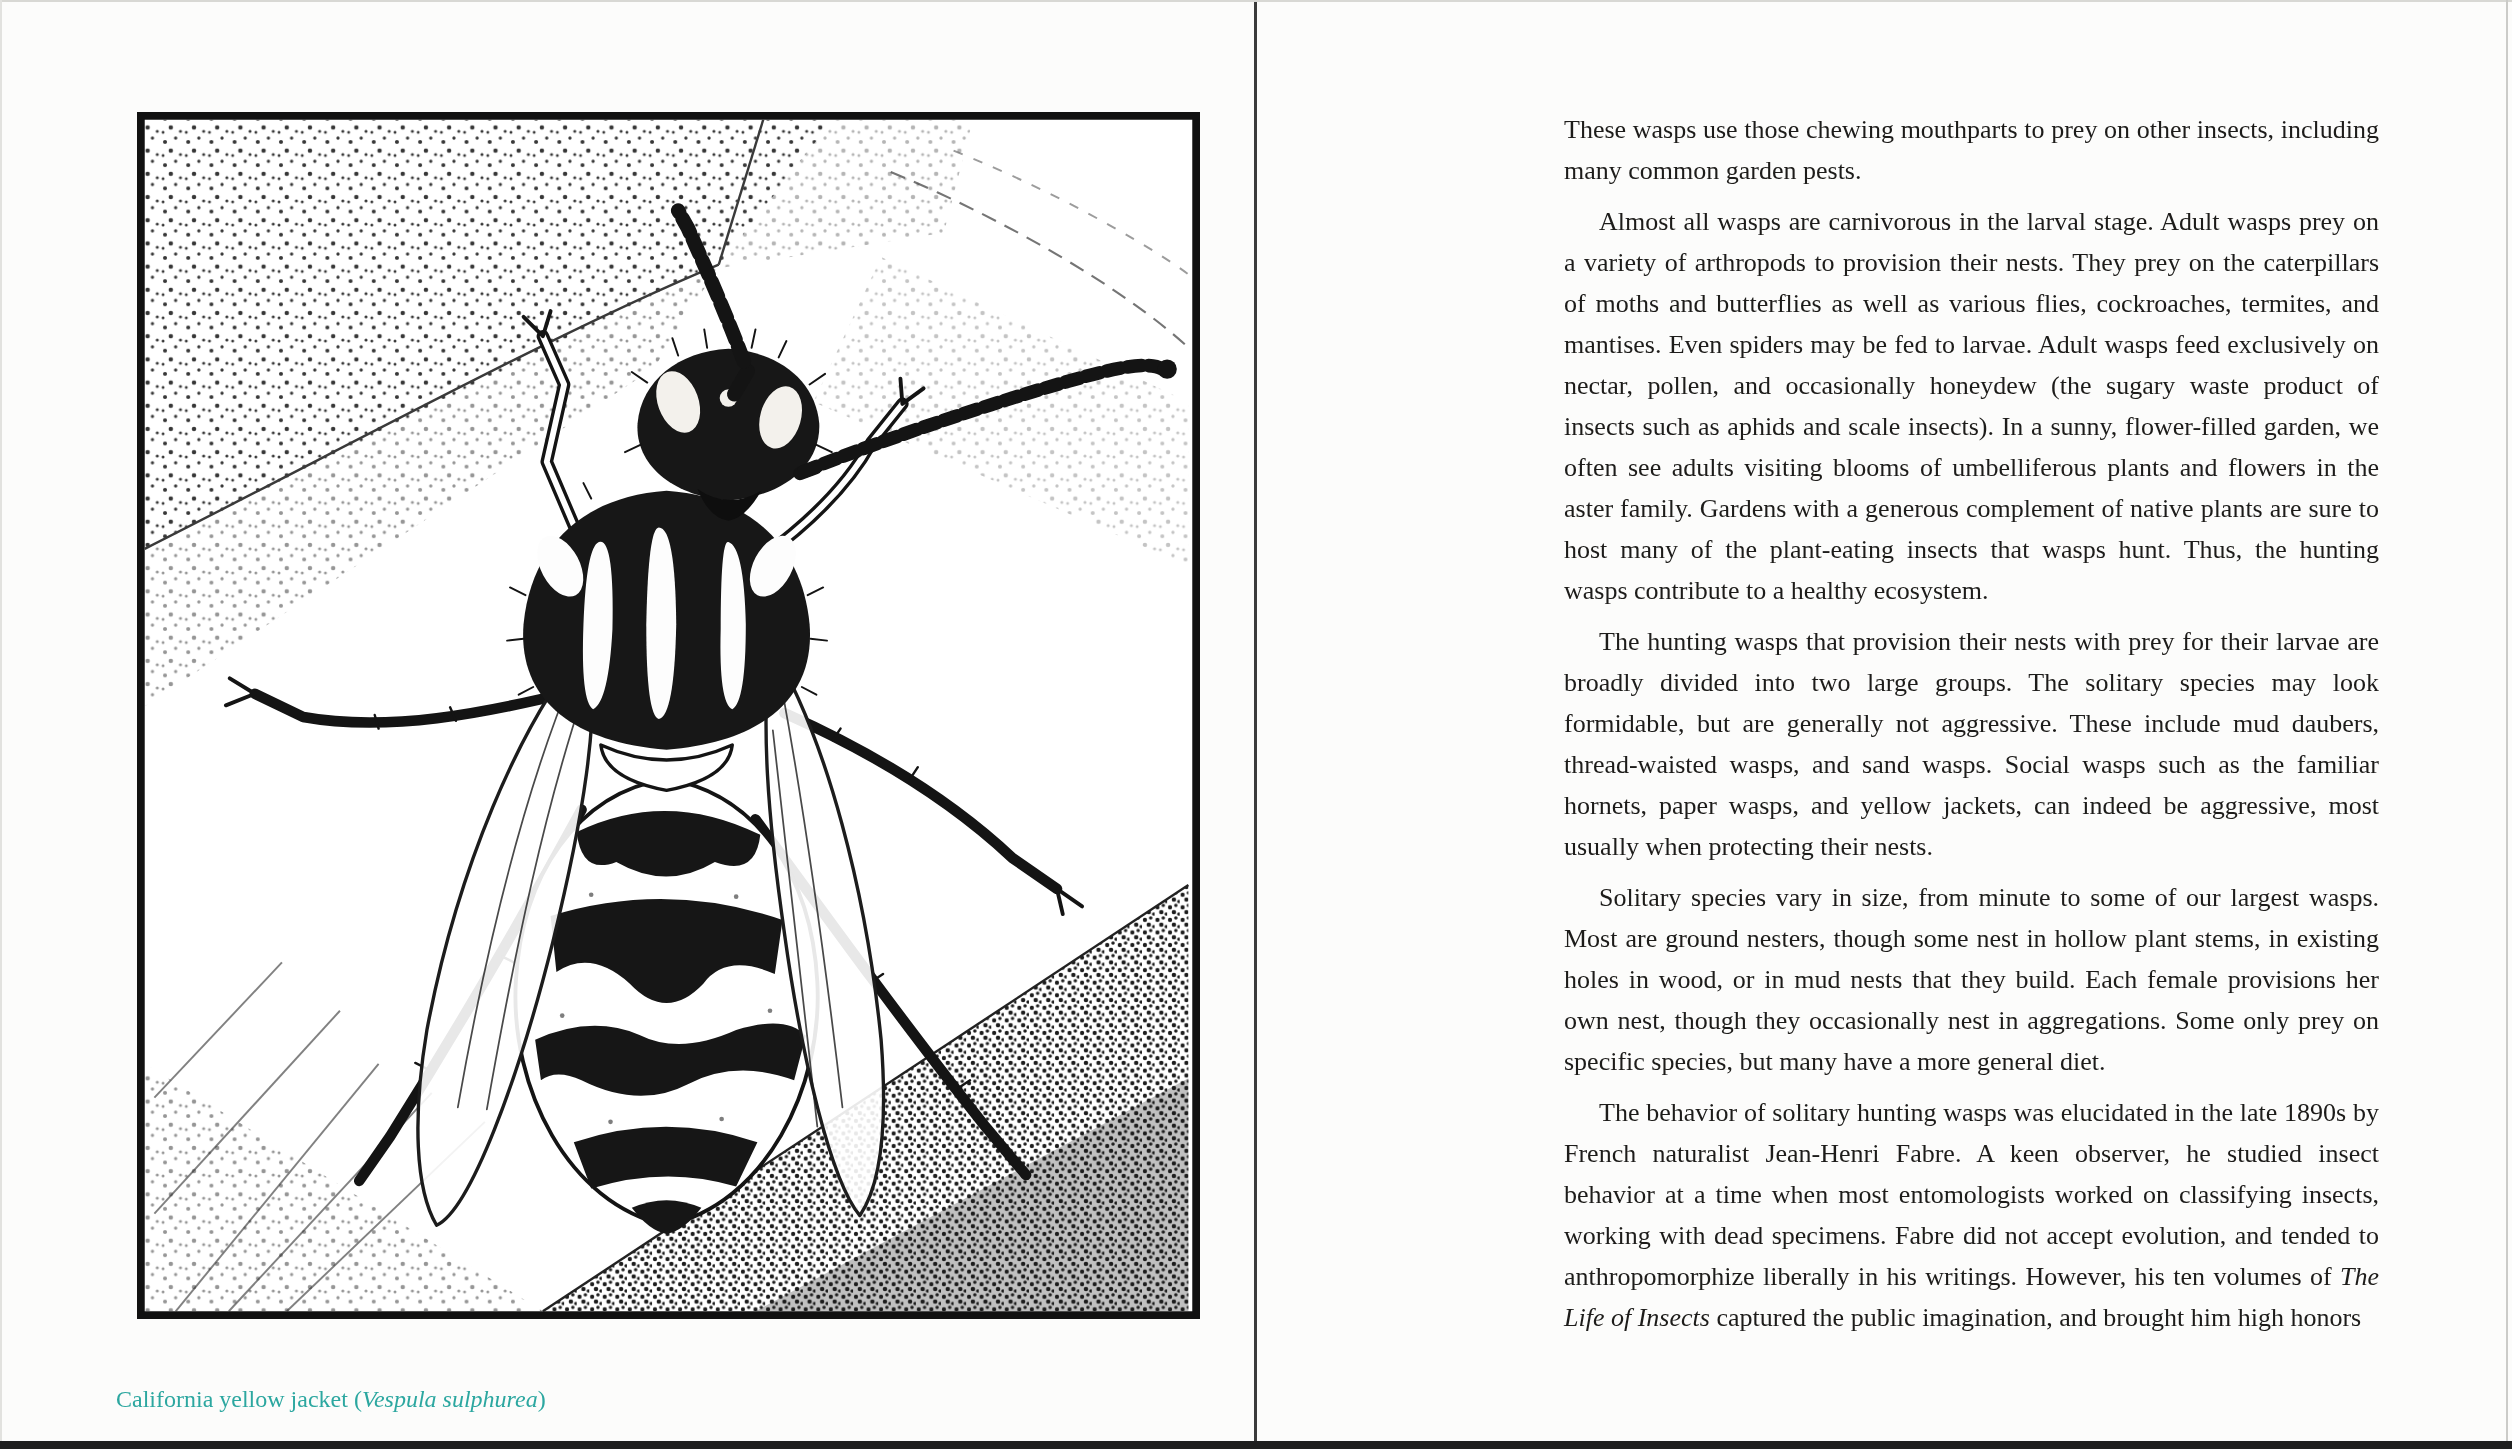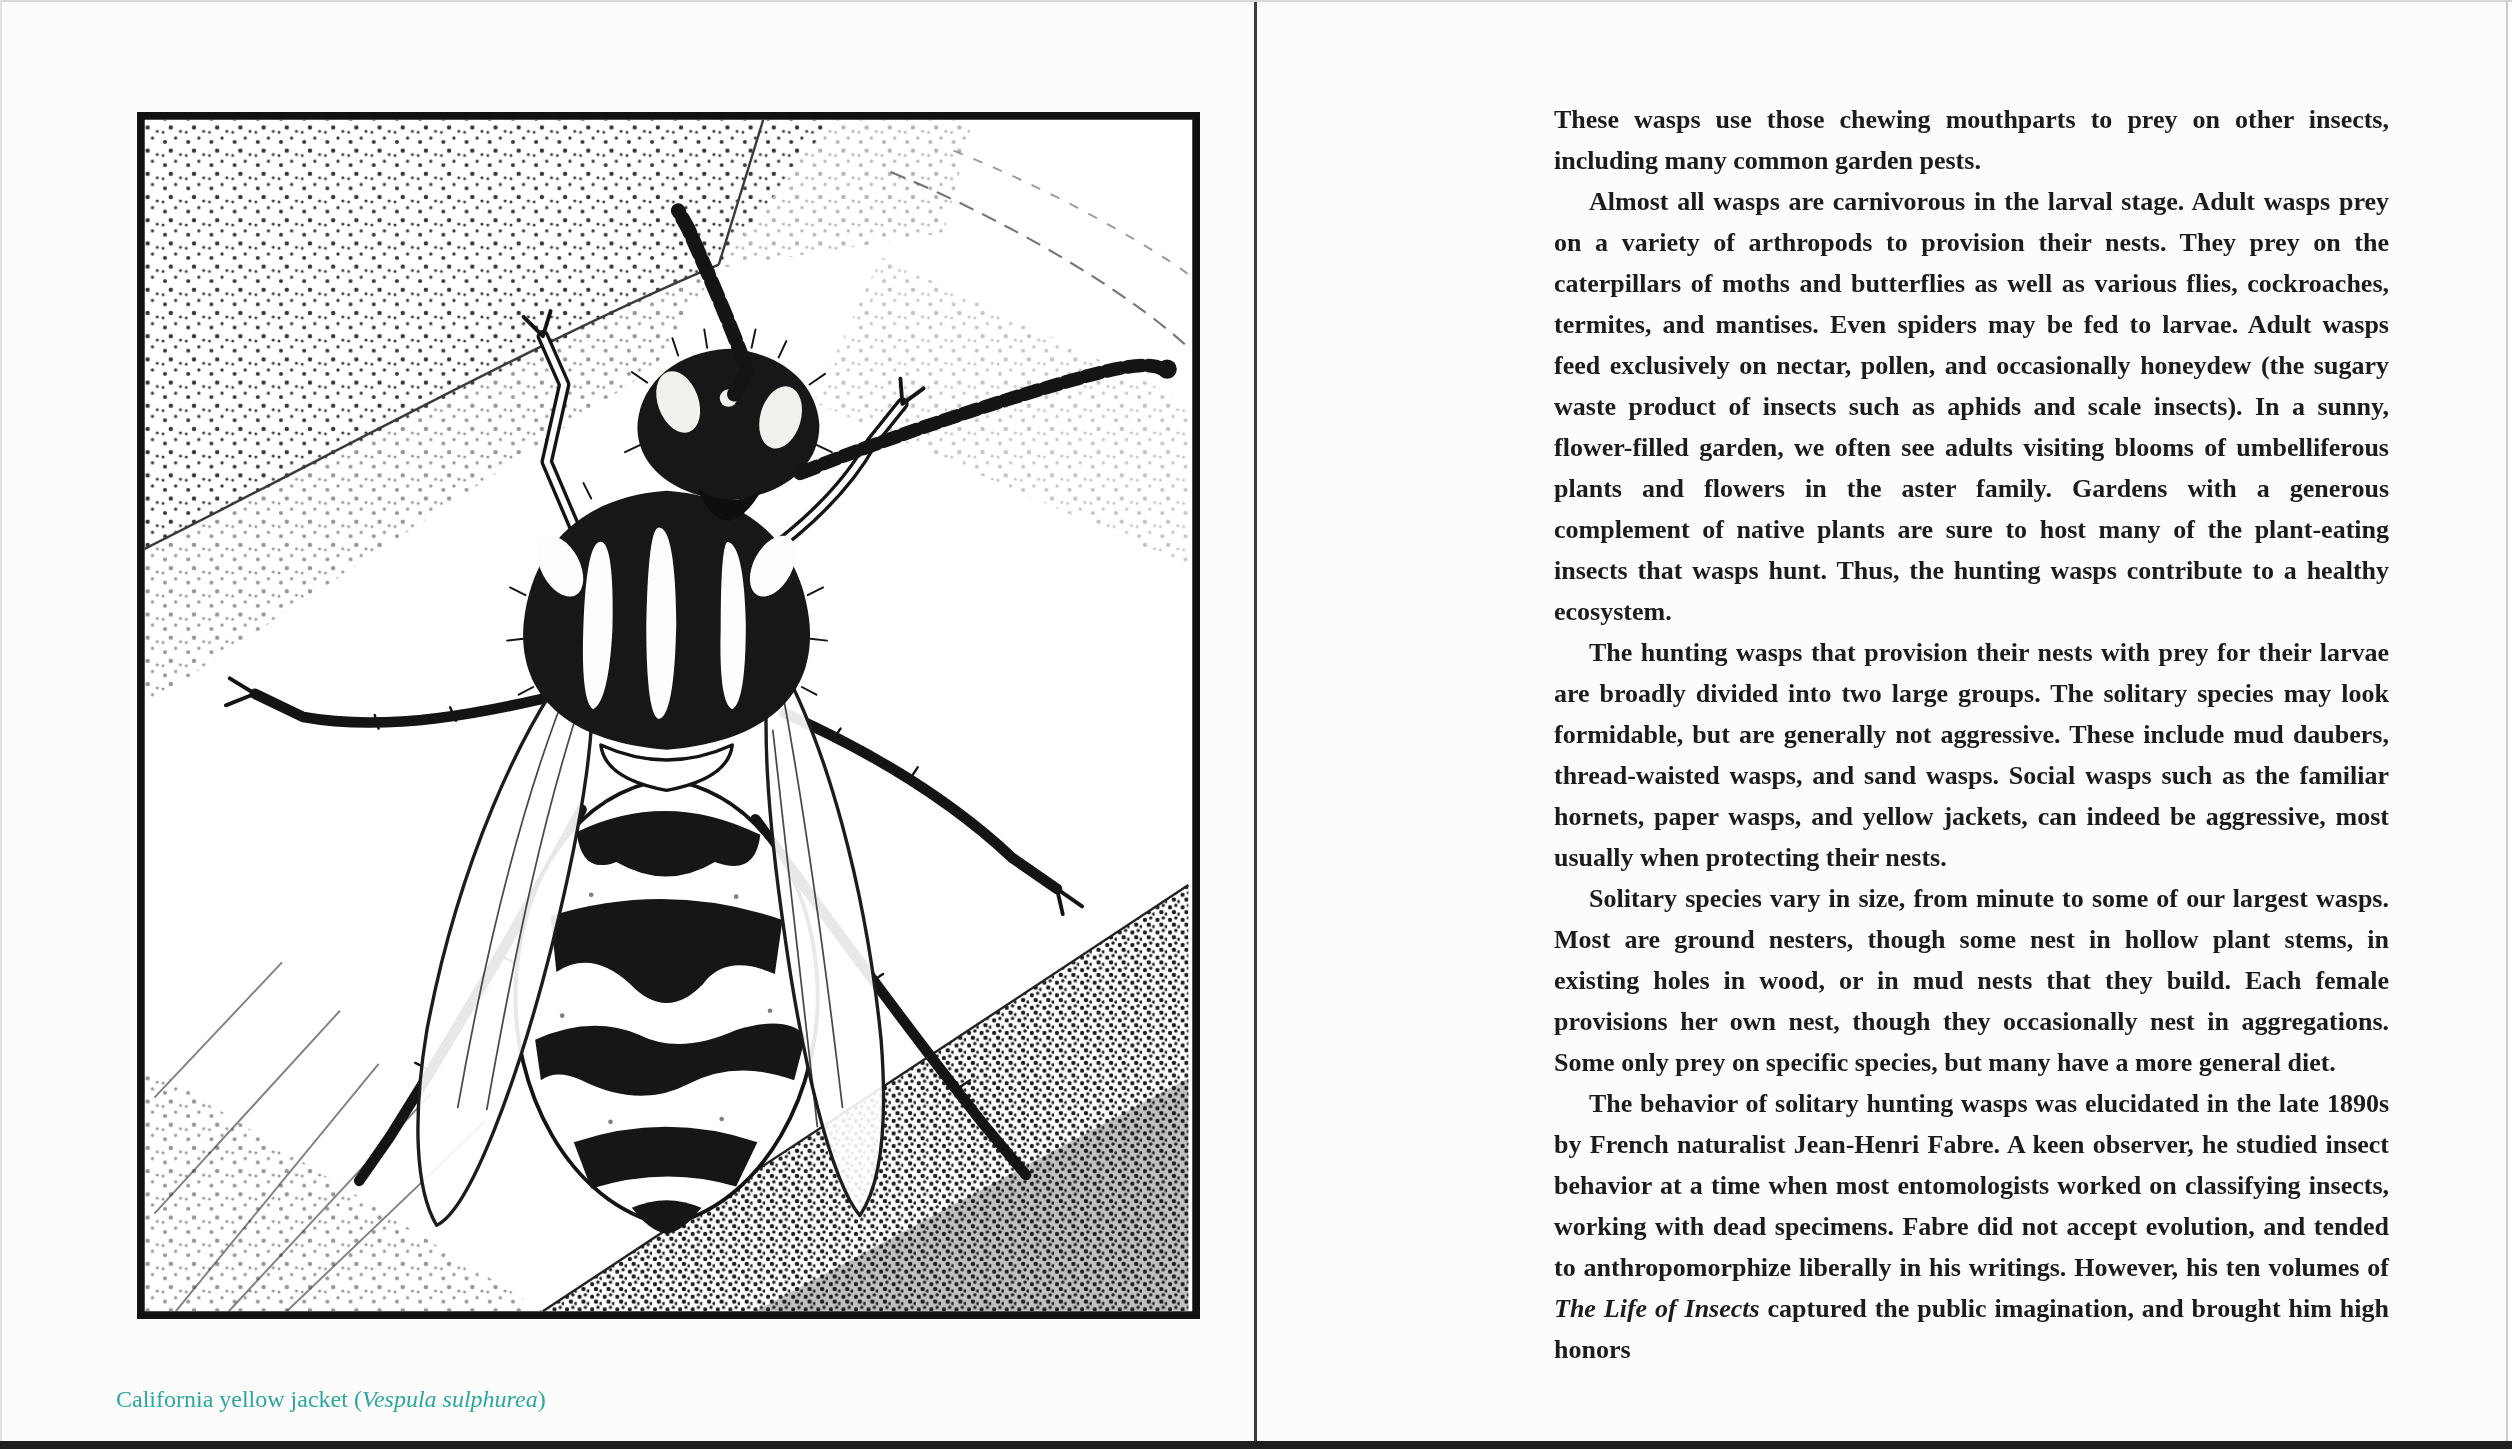--- a/index.html
+++ b/index.html
@@ -23,21 +23,21 @@
     position:absolute;left:112px;top:1380px;margin:4px;
     font-size:24px;line-height:31px;color:var(--caption-teal,#2ca7a0);
   }
   .caption .italic{font-style:italic;}
 
   
   .text-col{
     position:absolute;left:1554px;top:99px;width:835px;
     font-size:26px;line-height:41px;text-align:justify;
   }
-  .text-col p{margin:0;font-weight:bold;}
+  .text-col p{margin:10px;}
   .text-col p.indent{text-indent:35px;}
   .text-col .italic{font-style:italic;}
 
   .footer{
     position:absolute;top:1456px;right:68px;
     display:flex;align-items:baseline;gap:54px;
     font-size:33px;line-height:39px;color:var(--text-color,#1d1c1a);
   }
 </style>
 </head>

